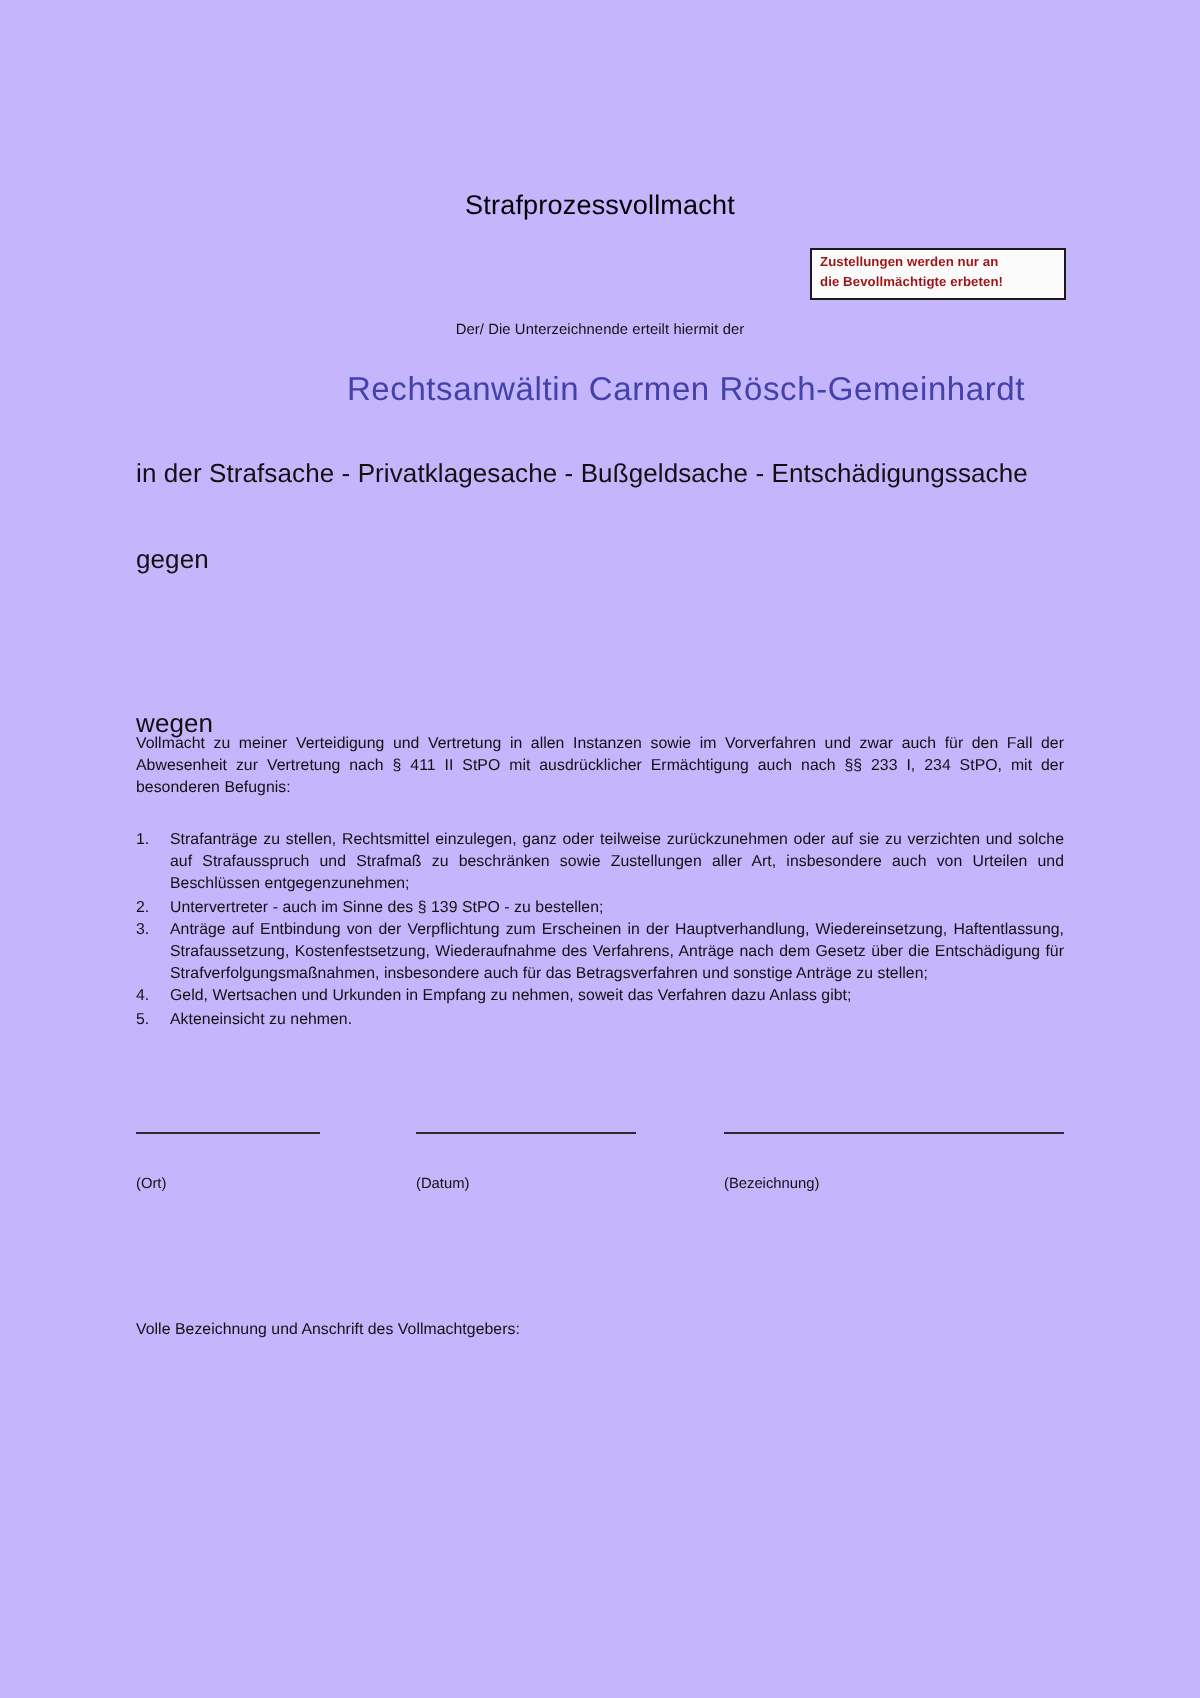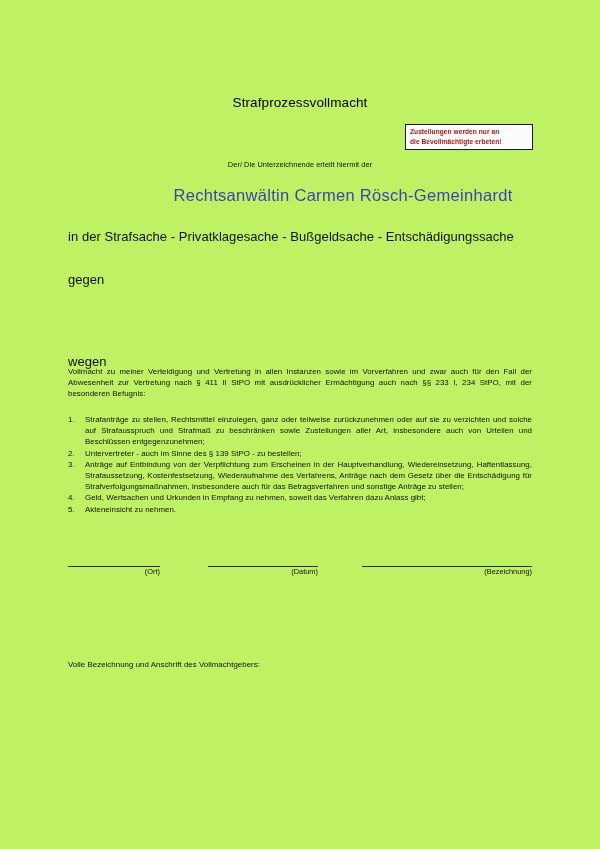--- a/index.html
+++ b/index.html
@@ -13,21 +13,21 @@
     height: 849px;
     position: relative;
     font-family: "Liberation Sans", sans-serif;
     color: #000000;
     overflow: hidden;
   }
 
   .page {
     position: absolute;
     inset: 0;
-    background: #bef264;
+    background: #c4b5fd;
   }
 
   
   .doc-title {
     position: absolute;
     left: 0;
     top: 95px;
     width: 600px;
     text-align: center;
     font-size: 13.5px;
@@ -143,22 +143,22 @@
   .sig-field {
     position: absolute;
     top: 0;
   }
   .sig-rule {
     border-top: 1px solid #2b2b2b;
     height: 0;
     width: 100%;
   }
   .sig-caption {
-    margin-top: 0;
-    text-align: right;
+    margin-top: 20px;
+    text-align: left;
     font-size: 7.4px;
     color: #111;
   }
   .sig-field-ort        { left: 0px;   width: 92px;  }
   .sig-field-datum      { left: 140px; width: 110px; }
   .sig-field-unterschr  { left: 294px; width: 170px; }
 
   
   .footer-prompt {
     position: absolute;

